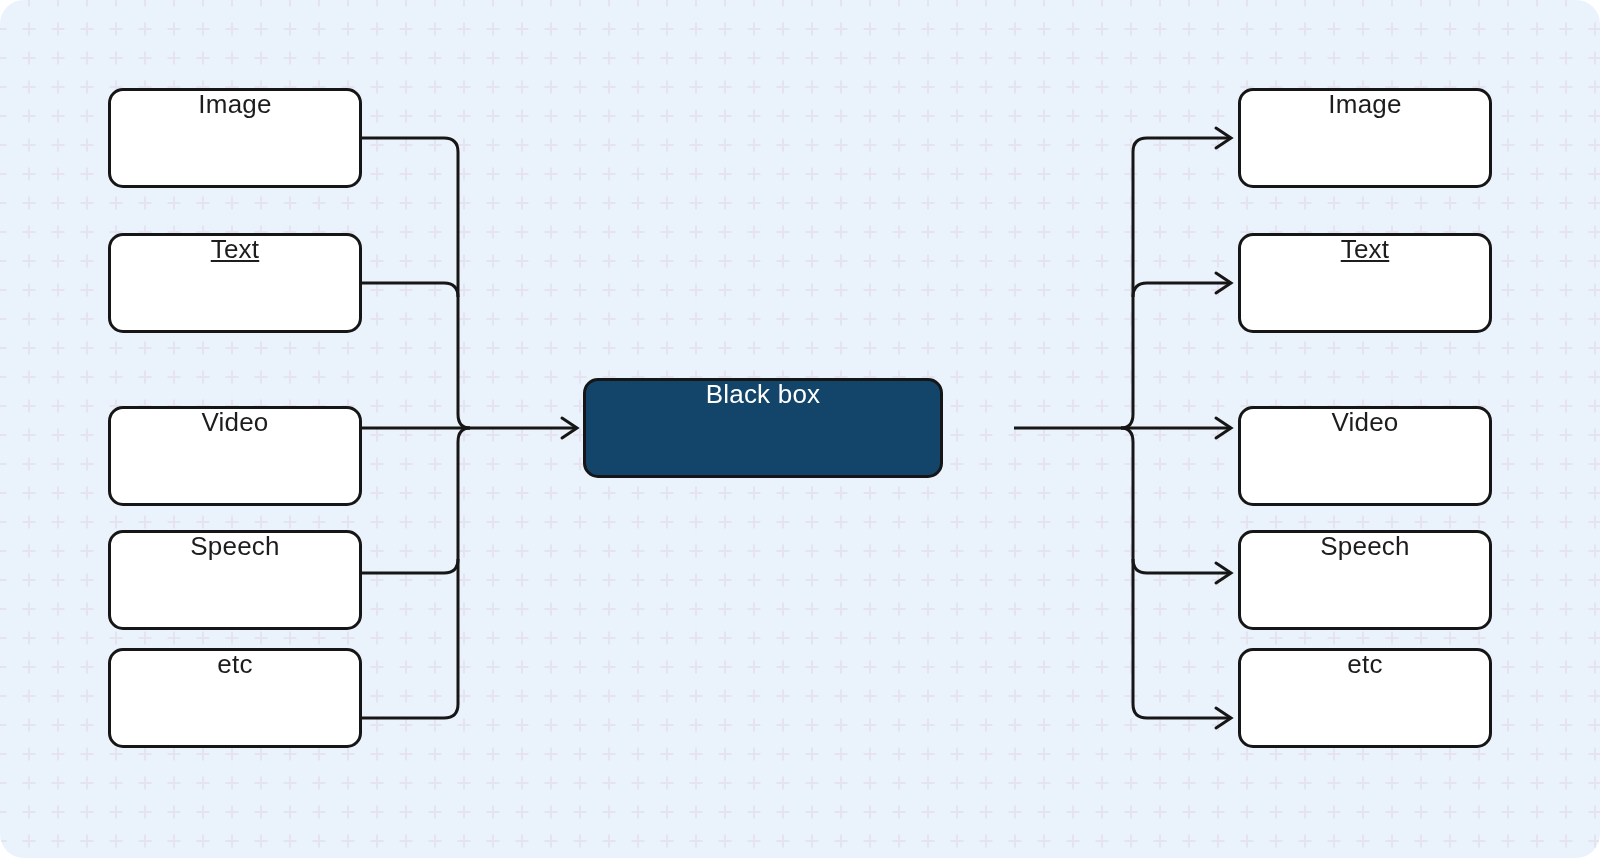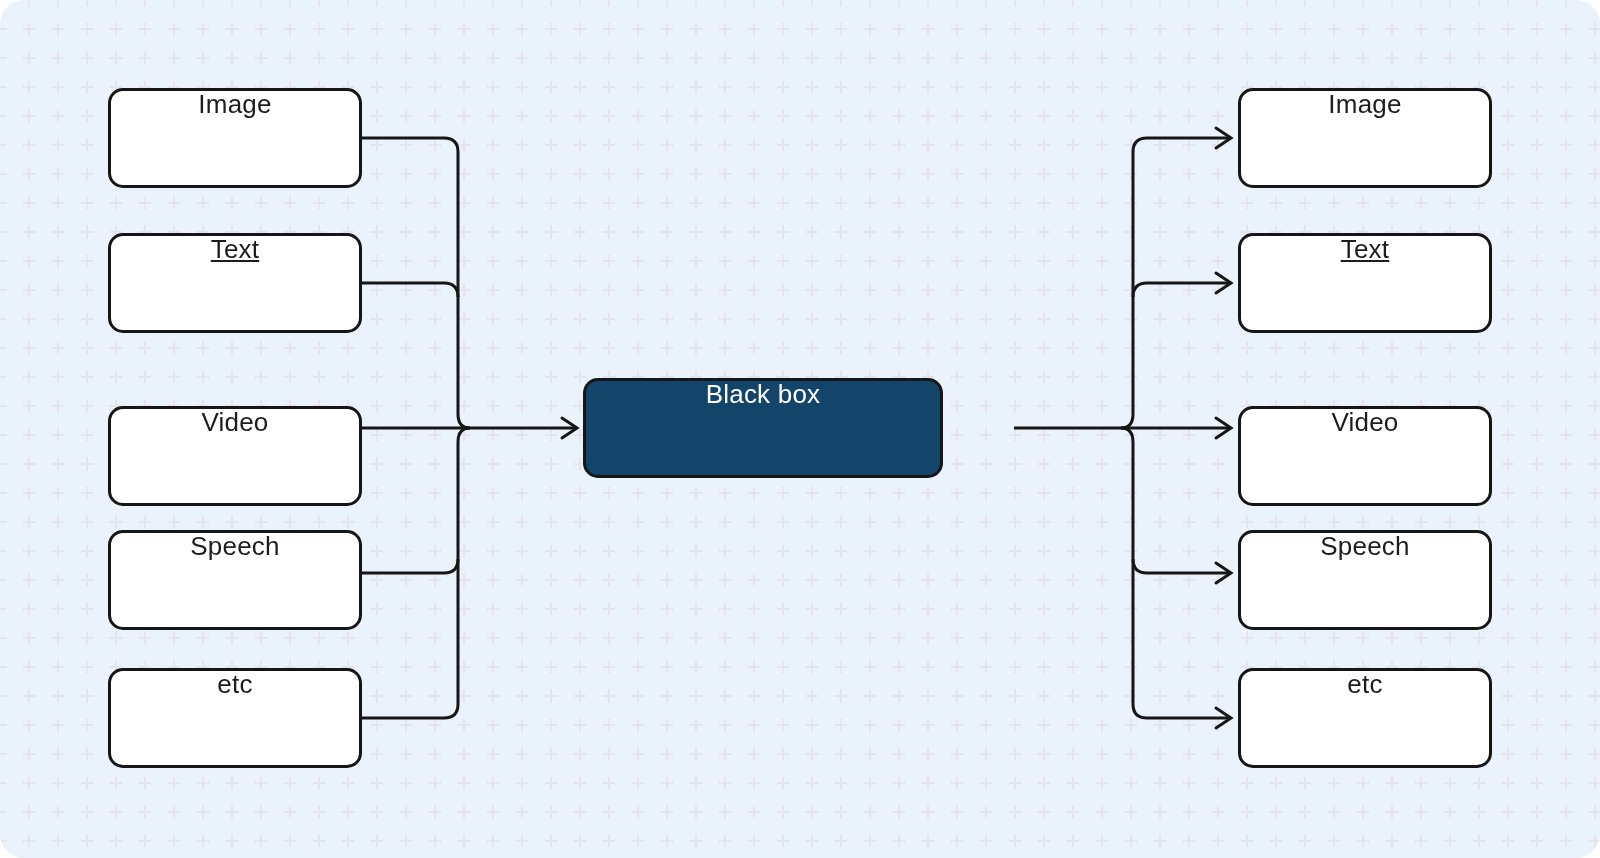--- a/index.html
+++ b/index.html
@@ -40,21 +40,21 @@
     width:360px;height:100px;
     background:var(--center-fill);
     color:var(--center-text);
   }
   .col-in{left:108px;}
   .col-out{left:1238px;}
   .row-0{top:88px;}
   .row-1{top:233px;text-decoration:underline;}
   .row-2{top:378px;margin-top:28px;}
   .row-3{top:523px;margin-top:7px;}
-  .row-4{top:668px;}
+  .row-4{top:648px;}
   .grid-path{stroke:var(--grid);stroke-width:2;fill:none;stroke-dasharray:13 16;stroke-dashoffset:6.5;}
   .wire{stroke:var(--line);stroke-width:3;fill:none;}
   .arrowhead{stroke:var(--line);stroke-width:3;fill:none;stroke-linecap:round;stroke-linejoin:miter;}
 </style>
 </head>
 <body>
 
 <div class="canvas">
 
   <svg class="wire-layer" viewBox="0 0 1600 858" xmlns="http://www.w3.org/2000/svg" aria-hidden="true">

